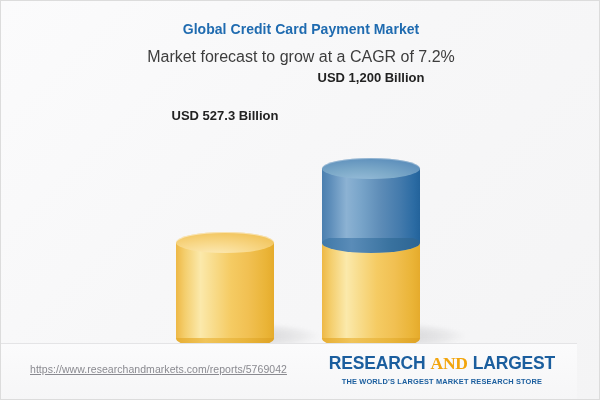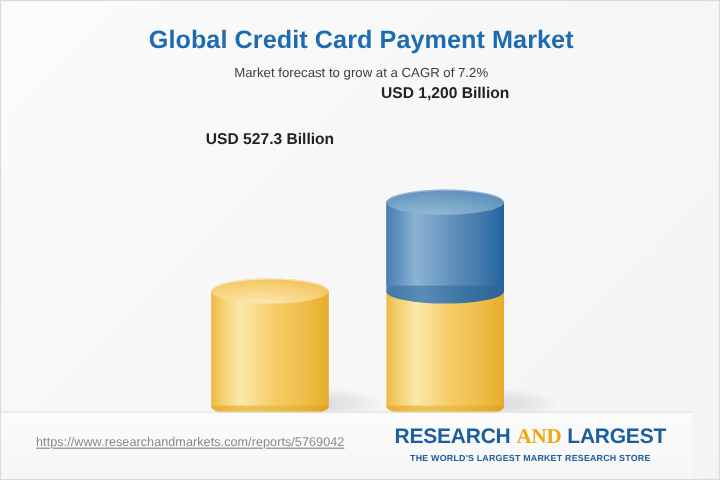--- a/index.html
+++ b/index.html
@@ -22,29 +22,29 @@
 
   
   .header {
     position: absolute;
     left: 0;
     top: 20px;
     width: 600px;
     text-align: center;
   }
   .chart-title {
-    font-size: 21px;
+    font-size: 14px;
     font-weight: bold;
     color: #1f6bb0;
     letter-spacing: 0.05px;
     line-height: 1.2;
   }
   .chart-subtitle {
     margin-top: 9px;
-    font-size: 11px;
+    font-size: 16px;
     color: #3d3d3d;
     font-weight: normal;
     line-height: 1.2;
   }
 
   
   .plot {
     position: absolute;
     left: 0;
     top: 0;

